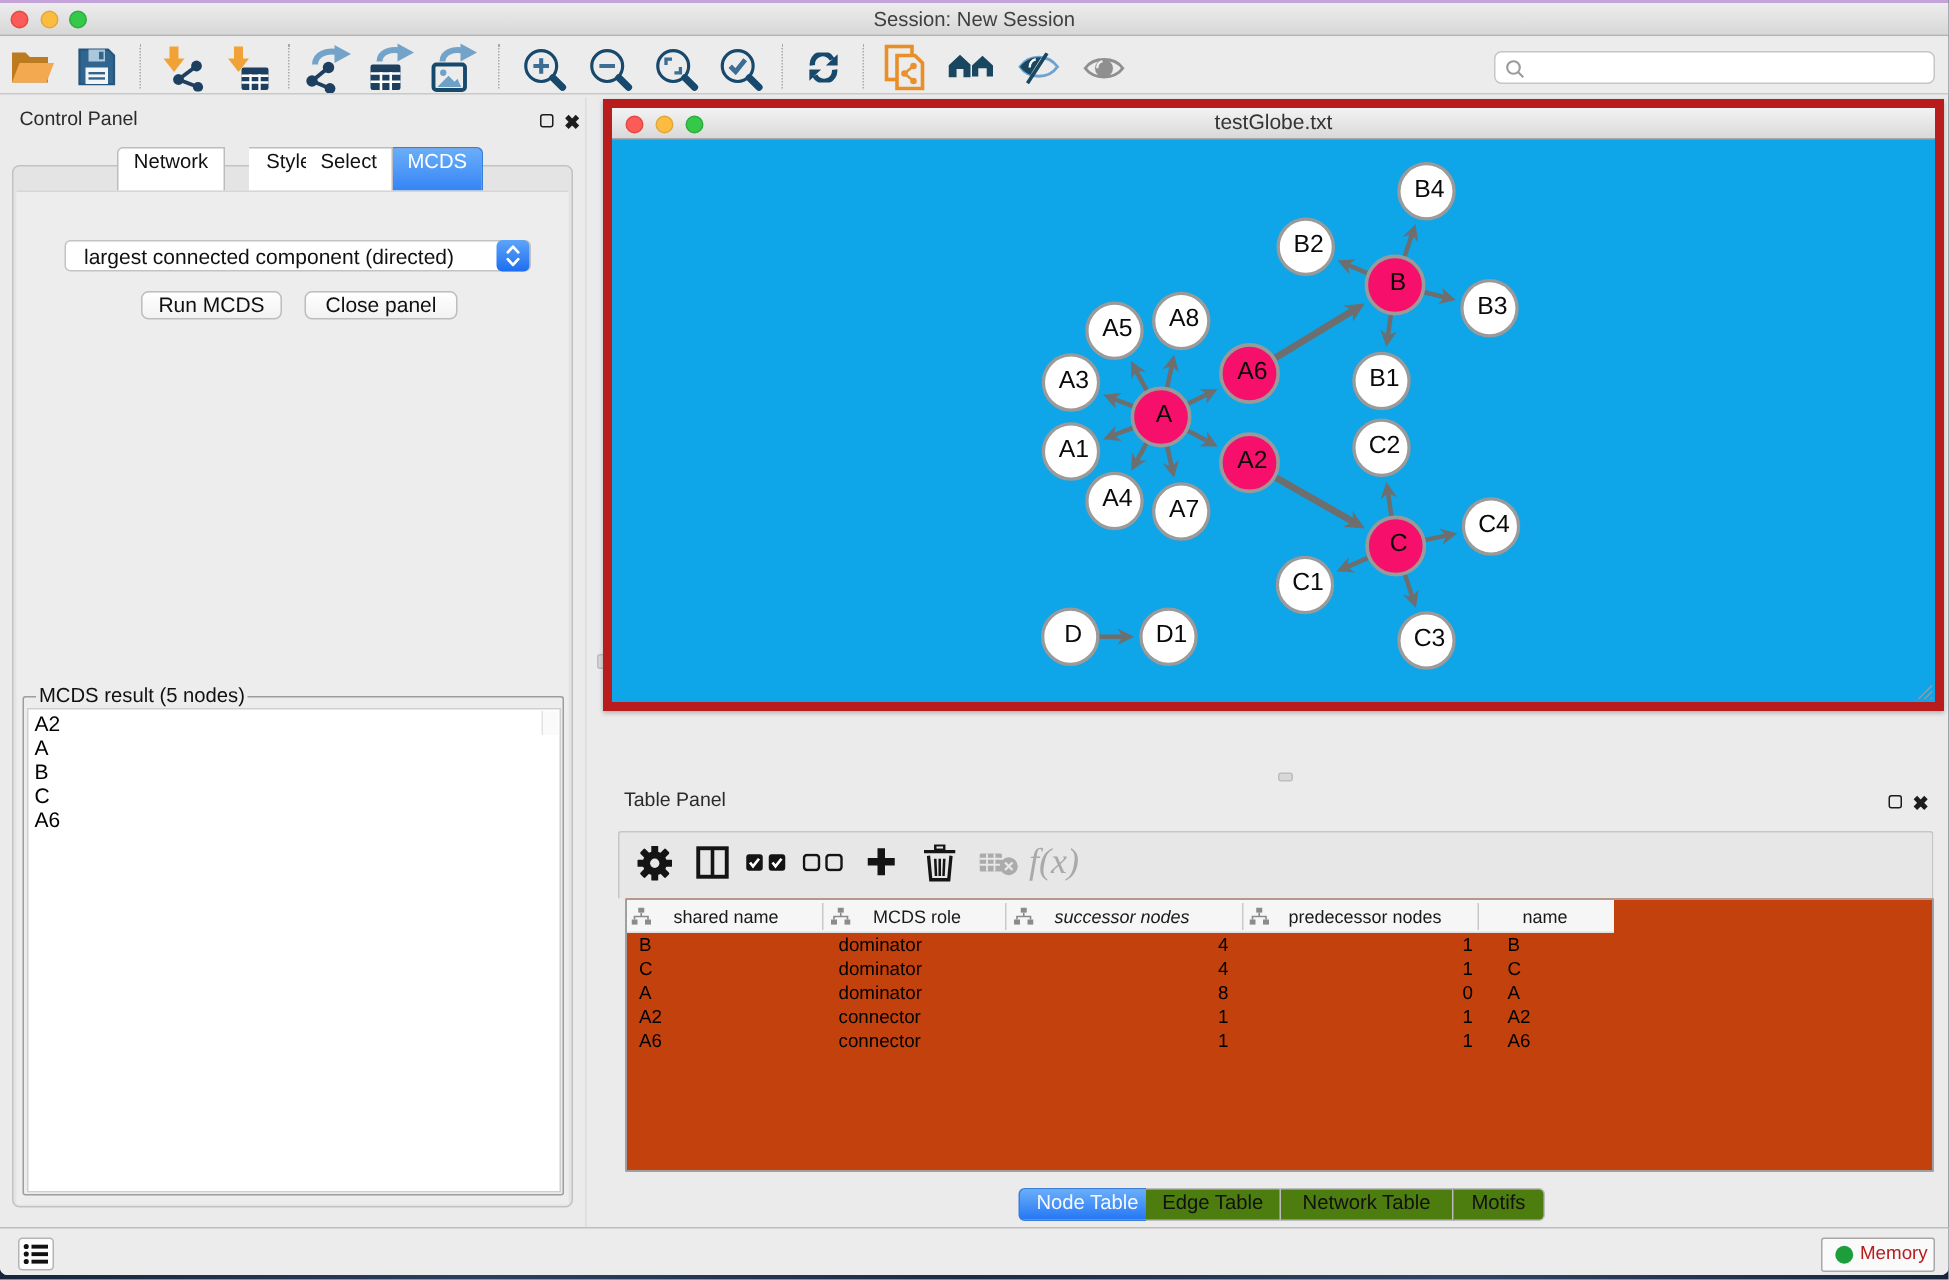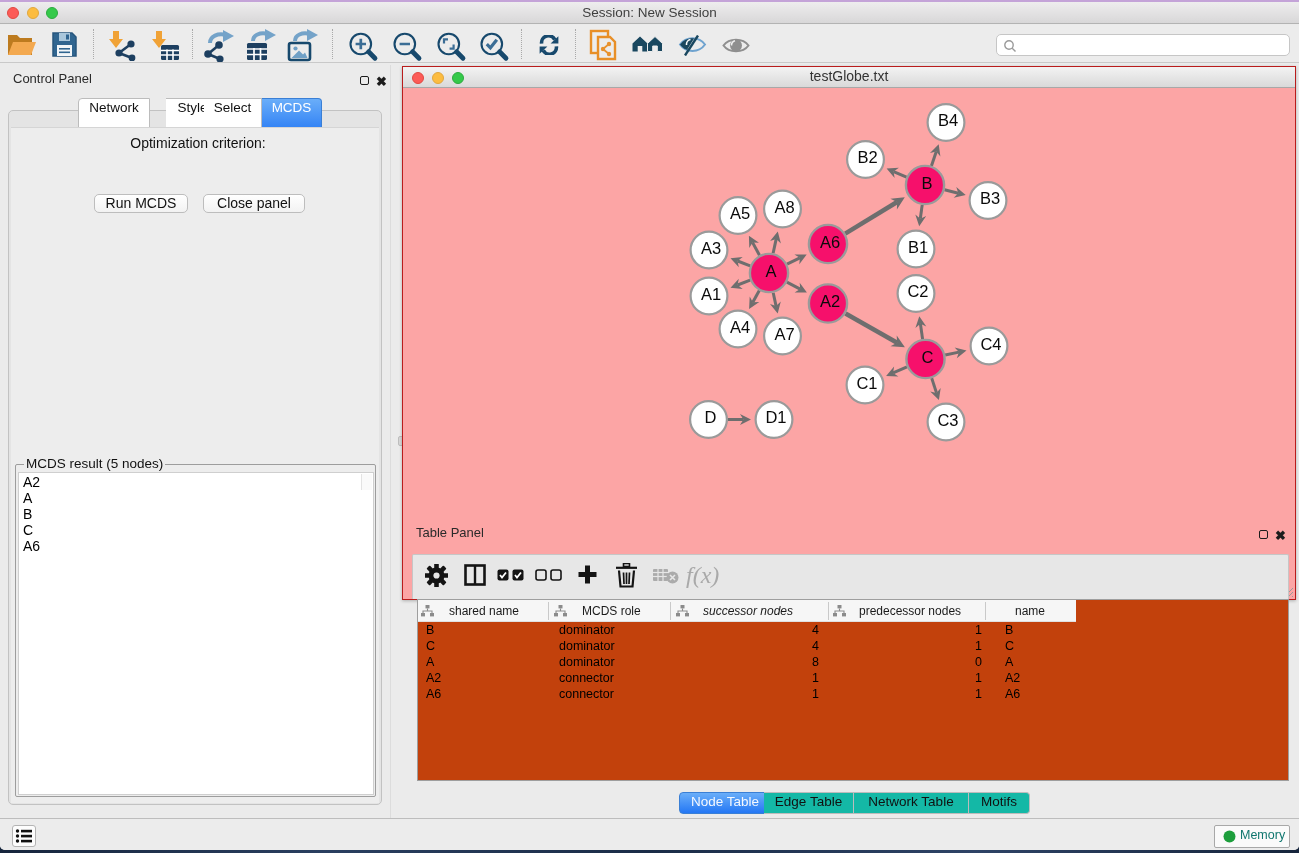--- a/index.html
+++ b/index.html
@@ -21,33 +21,33 @@
 #cp-inner { position:absolute; left:11px; top:125px; width:368px; height:676px; background:#ededed; border-top:1px solid #d5d5d5; }
 #opt-label { position:absolute; left:0; top:133px; width:396px; text-align:center; font-size:14px; color:#111; }
 #combo { position:absolute; left:43px; top:158px; width:311px; height:21px; background:#fff; border:1px solid #c3c3c3; border-radius:4px; font-size:14px; color:#111; line-height:20px; padding-left:12px; }
 #combo-btn { position:absolute; right:0px; top:-1px; width:22px; height:21px; border-radius:4px; background:linear-gradient(#5ea4f8,#1c6ef2); }
 .btn { position:absolute; top:192px; height:19px; background:linear-gradient(#ffffff,#f2f2f2); border:1px solid #bdbdbd; border-radius:5px; font-size:14px; color:#111; text-align:center; line-height:17px; }
 #fieldset { position:absolute; left:15px; top:462px; width:361px; height:333px; border:1px solid #9d9d9d; border-radius:2px; }
 #legend { position:absolute; left:8px; top:-9px; background:#ededed; font-size:13.5px; color:#111; padding:0 2px; }
 #mcds-list { position:absolute; left:2px; top:7px; width:356px; height:323px; background:#fff; border:1px solid #cfcfcf; font-size:14px; color:#000; padding-top:1px; }
 #mcds-list div { padding-left:4px; height:16px; line-height:16px; }
 #mcds-scroll { position:absolute; right:1px; top:1px; width:11px; height:321px; background:#fafafa; border-left:1px solid #e3e3e3; }
-#gwin { position:absolute; left:402px; top:64px; width:894px; height:534px; background:#fca5a5; border:1px solid #b91c1c; box-shadow:0 1px 3px rgba(0,0,0,0.25); }
+#gwin { position:absolute; left:402px; top:64px; width:894px; height:408px; background:#0ea5e9; border:6px solid #b91c1c; box-shadow:0 1px 3px rgba(0,0,0,0.25); }
 #gtitle { position:absolute; left:0; top:0; width:100%; height:21px; background:linear-gradient(#f3f3f3,#d9d9d9); border-bottom:1px solid #a8a8a8; }
 #gtitle-text { position:absolute; top:1px; width:100%; text-align:center; font-size:14px; color:#333; }
 #tp-toolbar { position:absolute; left:412px; top:552px; width:877px; height:45px; background:#e7e7e7; border:1px solid #c6c6c6; border-bottom:none; border-radius:2px 2px 0 0; }
 #ntable { position:absolute; left:417px; top:597px; width:872px; height:182px; background:#c2410c; border:1px solid #9e9e9e; }
 #thead { position:absolute; left:0; top:0; width:658px; height:22px; background:#f6f6f6; border-bottom:1px solid #e0e0e0; }
 .hsep { position:absolute; top:2px; height:18px; width:1px; background:#c9c9c9; }
 .hlabel { position:absolute; top:4px; font-size:12px; color:#1a1a1a; }
 .cell { position:absolute; font-size:12.5px; color:#000; height:16px; line-height:16px; }
-.btab { position:absolute; top:790px; height:22px; background:#14b8a6; border:1px solid #bcbcbc; border-left:none; font-size:13.5px; color:#111; text-align:center; line-height:18px; }
+.btab { position:absolute; top:790px; height:22px; background:#4d7c0f; border:1px solid #bcbcbc; border-left:none; font-size:13.5px; color:#111; text-align:center; line-height:18px; }
 #statusbar { position:absolute; left:0; top:816px; width:1299px; height:34px; background:#ececec; border-top:1px solid #bdbdbd; }
 #listbtn { position:absolute; left:12px; top:6px; width:24px; height:22px; background:#fdfdfd; border:1px solid #b4b4b4; border-radius:3px; }
-#membtn { position:absolute; left:1214px; top:6px; width:76px; height:23px; background:#fafafa; border:1px solid #a8a8a8; border-radius:2px; font-size:13px; color:#0f766e; }
+#membtn { position:absolute; left:1214px; top:6px; width:76px; height:23px; background:#fafafa; border:1px solid #a8a8a8; border-radius:2px; font-size:13px; color:#b91c1c; }
 svg { display:block; }
 .icon { position:absolute; }
 </style>
 </head>
 <body>
 <div id="topstrip" style="position:absolute;left:0;top:0;width:1299px;height:2px;background:#c4a3d8;"></div>
 <div id="mainwin">
   <div id="titlebar">
     <div class="tl" style="left:7px; background:#fc5b57; border:0.5px solid #e14942;"></div>
     <div class="tl" style="left:27px; background:#fcbc40; border:0.5px solid #e1a73e;"></div>
@@ -187,21 +187,28 @@
 
   <div id="cp-title">Control Panel</div>
   <div class="mini" style="left:360px; top:74px;"></div>
   <div class="xico" style="left:376px; top:73px;">✖</div>
   <div id="cp-panel"></div>
   <div class="tab" style="left:78px; width:72px; border-radius:4px 0 0 4px; border-left:1px solid #bcbcbc;">Network</div>
   <div class="tab" style="left:166px; width:54px;">Style</div>
   <div class="tab" style="left:204px; width:58px;">Select</div>
   <div class="tab" style="left:262px; width:60px; border-radius:0 4px 4px 0; background:linear-gradient(#6aaef9,#2477f4); color:#fff; border-color:#3a7fd5;">MCDS</div>
   <div id="cp-inner"></div>
-  <div id="opt-label">Optimization criterion:</div>
+  <div id="combo">largest connected component (directed)
+    <div id="combo-btn">
+        <svg width="22" height="21" viewBox="0 0 22 21">
+          <path d="M7.5,8.2 L11,4.4 L14.5,8.2" fill="none" stroke="#fff" stroke-width="1.8" stroke-linecap="round" stroke-linejoin="round"></path>
+          <path d="M7.5,12.8 L11,16.6 L14.5,12.8" fill="none" stroke="#fff" stroke-width="1.8" stroke-linecap="round" stroke-linejoin="round"></path>
+        </svg>
+      </div>
+  </div>
   <div class="btn" style="left:94px; width:94px;">Run MCDS</div>
   <div class="btn" style="left:203px; width:102px;">Close panel</div>
   <div id="fieldset">
     <div id="legend">MCDS result (5 nodes)</div>
     <div id="mcds-list">
       <div>A2</div>
         <div>A</div>
         <div>B</div>
         <div>C</div>
         <div>A6</div>

